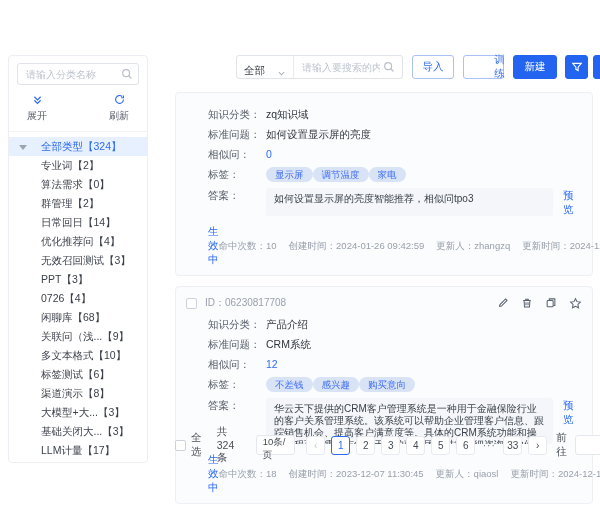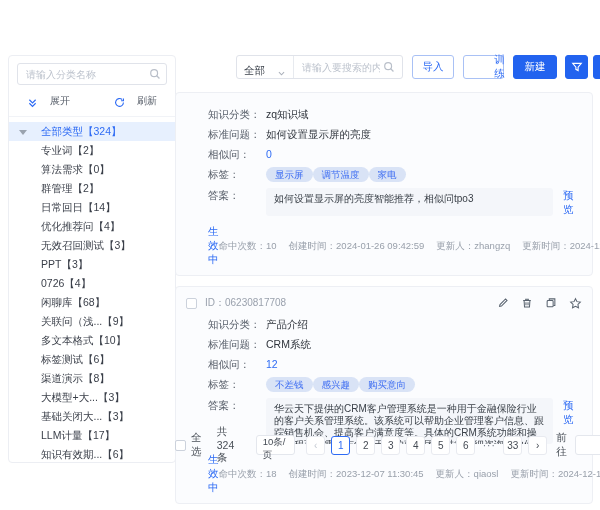--- a/index.html
+++ b/index.html
@@ -1,30 +1,30 @@
 <!DOCTYPE html>
 <html><head>
 <meta charset="utf-8">
 <style>
   * { margin:0; padding:0; box-sizing:border-box; }
   html,body { width:600px; height:510px; background:#fff; overflow:hidden;
     font-family:"Liberation Sans","DejaVu Sans",sans-serif; }
   .app { position:relative; width:600px; height:510px; background:#fff; overflow:hidden; }
 
   
-  .sidebar { position:absolute; left:8px; top:55px; width:168px; height:408px;
+  .sidebar { position:absolute; left:8px; top:55px; width:140px; height:408px;
     background:#fff; border:1px solid #eceef3; border-radius:4px; overflow:hidden; }
   .sb-search { margin:7px 8px 4px; position:relative; }
   .sb-search input { width:100%; height:22px; border:1px solid #e0e3ea; border-radius:3px;
     padding:0 20px 0 8px; font-size:10px; color:#333; outline:none; }
   .sb-search input::placeholder { color:#bdc3cd; }
   .sb-search .sicon { position:absolute; right:6px; top:5px; color:#b9bfc9; }
   .sb-actions { display:flex; justify-content:space-between; padding:5px 18px 8px;
     border-bottom:1px solid #f1f3f7; }
-  .sb-action { display:flex; align-items:flex-end; gap:12px; font-size:10px; color:#565d68; cursor:pointer; }
+  .sb-action { display:flex; align-items:center; gap:4px; font-size:10px; color:#565d68; cursor:pointer;flex-direction:column; }
   .sb-action svg { color:#2e6bf4; }
   .tree { padding-top:5px; }
   .tree-item { position:relative; height:19px; line-height:19px; padding-left:32px;
     font-size:10.5px; color:#3a3f49; white-space:nowrap; overflow:hidden; cursor:pointer; }
   .tree-item.selected { background:#e7f0fe; color:#2e6bf4; }
   .caret { position:absolute; left:10px; top:8px; width:0; height:0;
     border-left:4px solid transparent; border-right:4px solid transparent;
     border-top:5px solid #9aa3af; }
 
   

